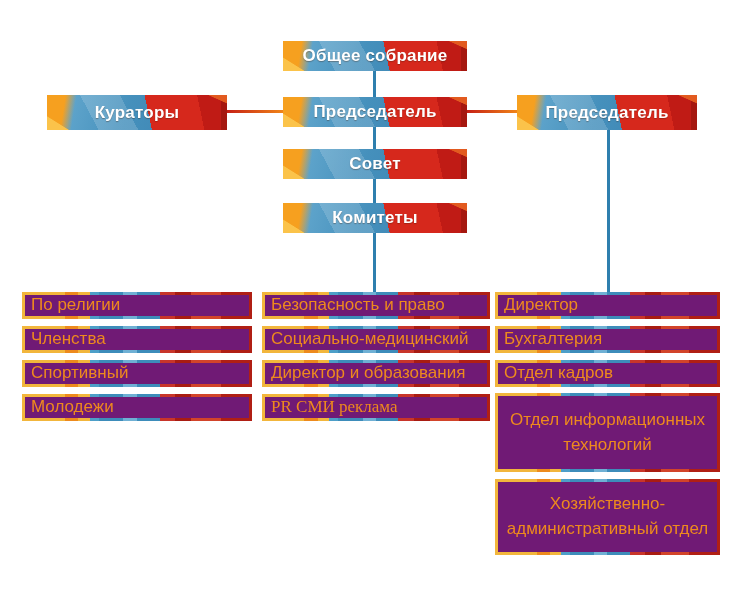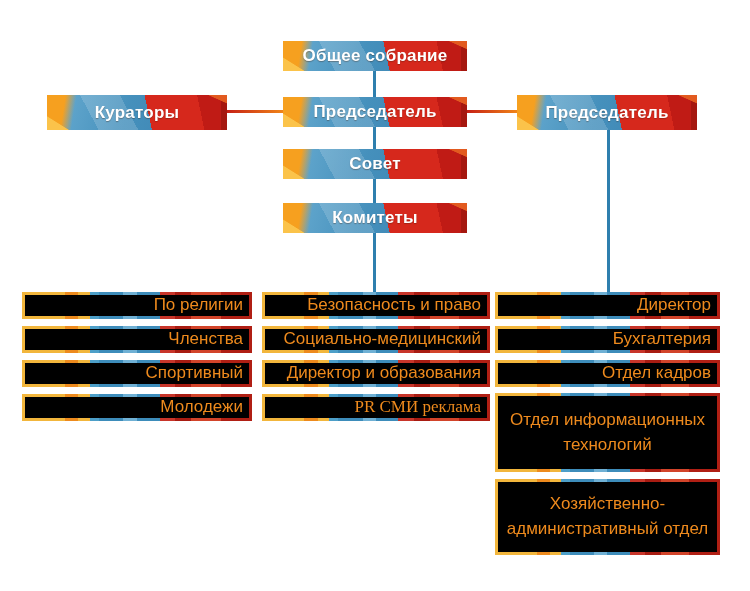--- a/index.html
+++ b/index.html
@@ -19,22 +19,22 @@
       linear-gradient(78deg, rgba(0,0,0,0) 56%, #d6281c 56%, #d6281c 84%, #c01b15 84%),
       linear-gradient(32deg, #fbc34a 0%, #fbc34a 9%, rgba(0,0,0,0) 9.6%),
       linear-gradient(99deg, #f6a01f 0%, #f6a01f 10%, rgba(0,0,0,0) 16%),
       linear-gradient(62deg, rgba(255,255,255,0) 26%, rgba(255,255,255,0.16) 26%, rgba(255,255,255,0.16) 46%, rgba(255,255,255,0) 46%),
       linear-gradient(105deg, #6aadd2 0%, #4590bc 45%, #3a7fae 100%);
   }
 
   
   .obox {
     position:absolute; box-sizing:border-box;
-    display:flex; align-items:center; justify-content:flex-end; text-align:center;
-    background:#000000; color:#ee8a1d; font-size:17px; line-height:1.45;
+    display:flex; align-items:center; justify-content:flex-start; text-align:center;
+    background:#701a75; color:#ee8a1d; font-size:17px; line-height:1.45;
     border:3px solid #f2b63c;
     border-image:linear-gradient(90deg,
       #f2b63c 0%, #f2b63c 18%, #ed8a1d 18%, #ed8a1d 24%,
       #f2b63c 24%, #f2b63c 29%, #4d9fc8 29%, #4d9fc8 33%,
       #3d8cba 33%, #3d8cba 44%, #6fb0d4 44%, #6fb0d4 50%,
       #3d8cba 50%, #3d8cba 60%, #c8352a 60%, #c8352a 67%,
       #a81c12 67%, #a81c12 74%, #d2442a 74%, #d2442a 87%,
       #b01f14 87%, #b01f14 100%) 1;
   }
   .obox span { padding:0 6px; }

